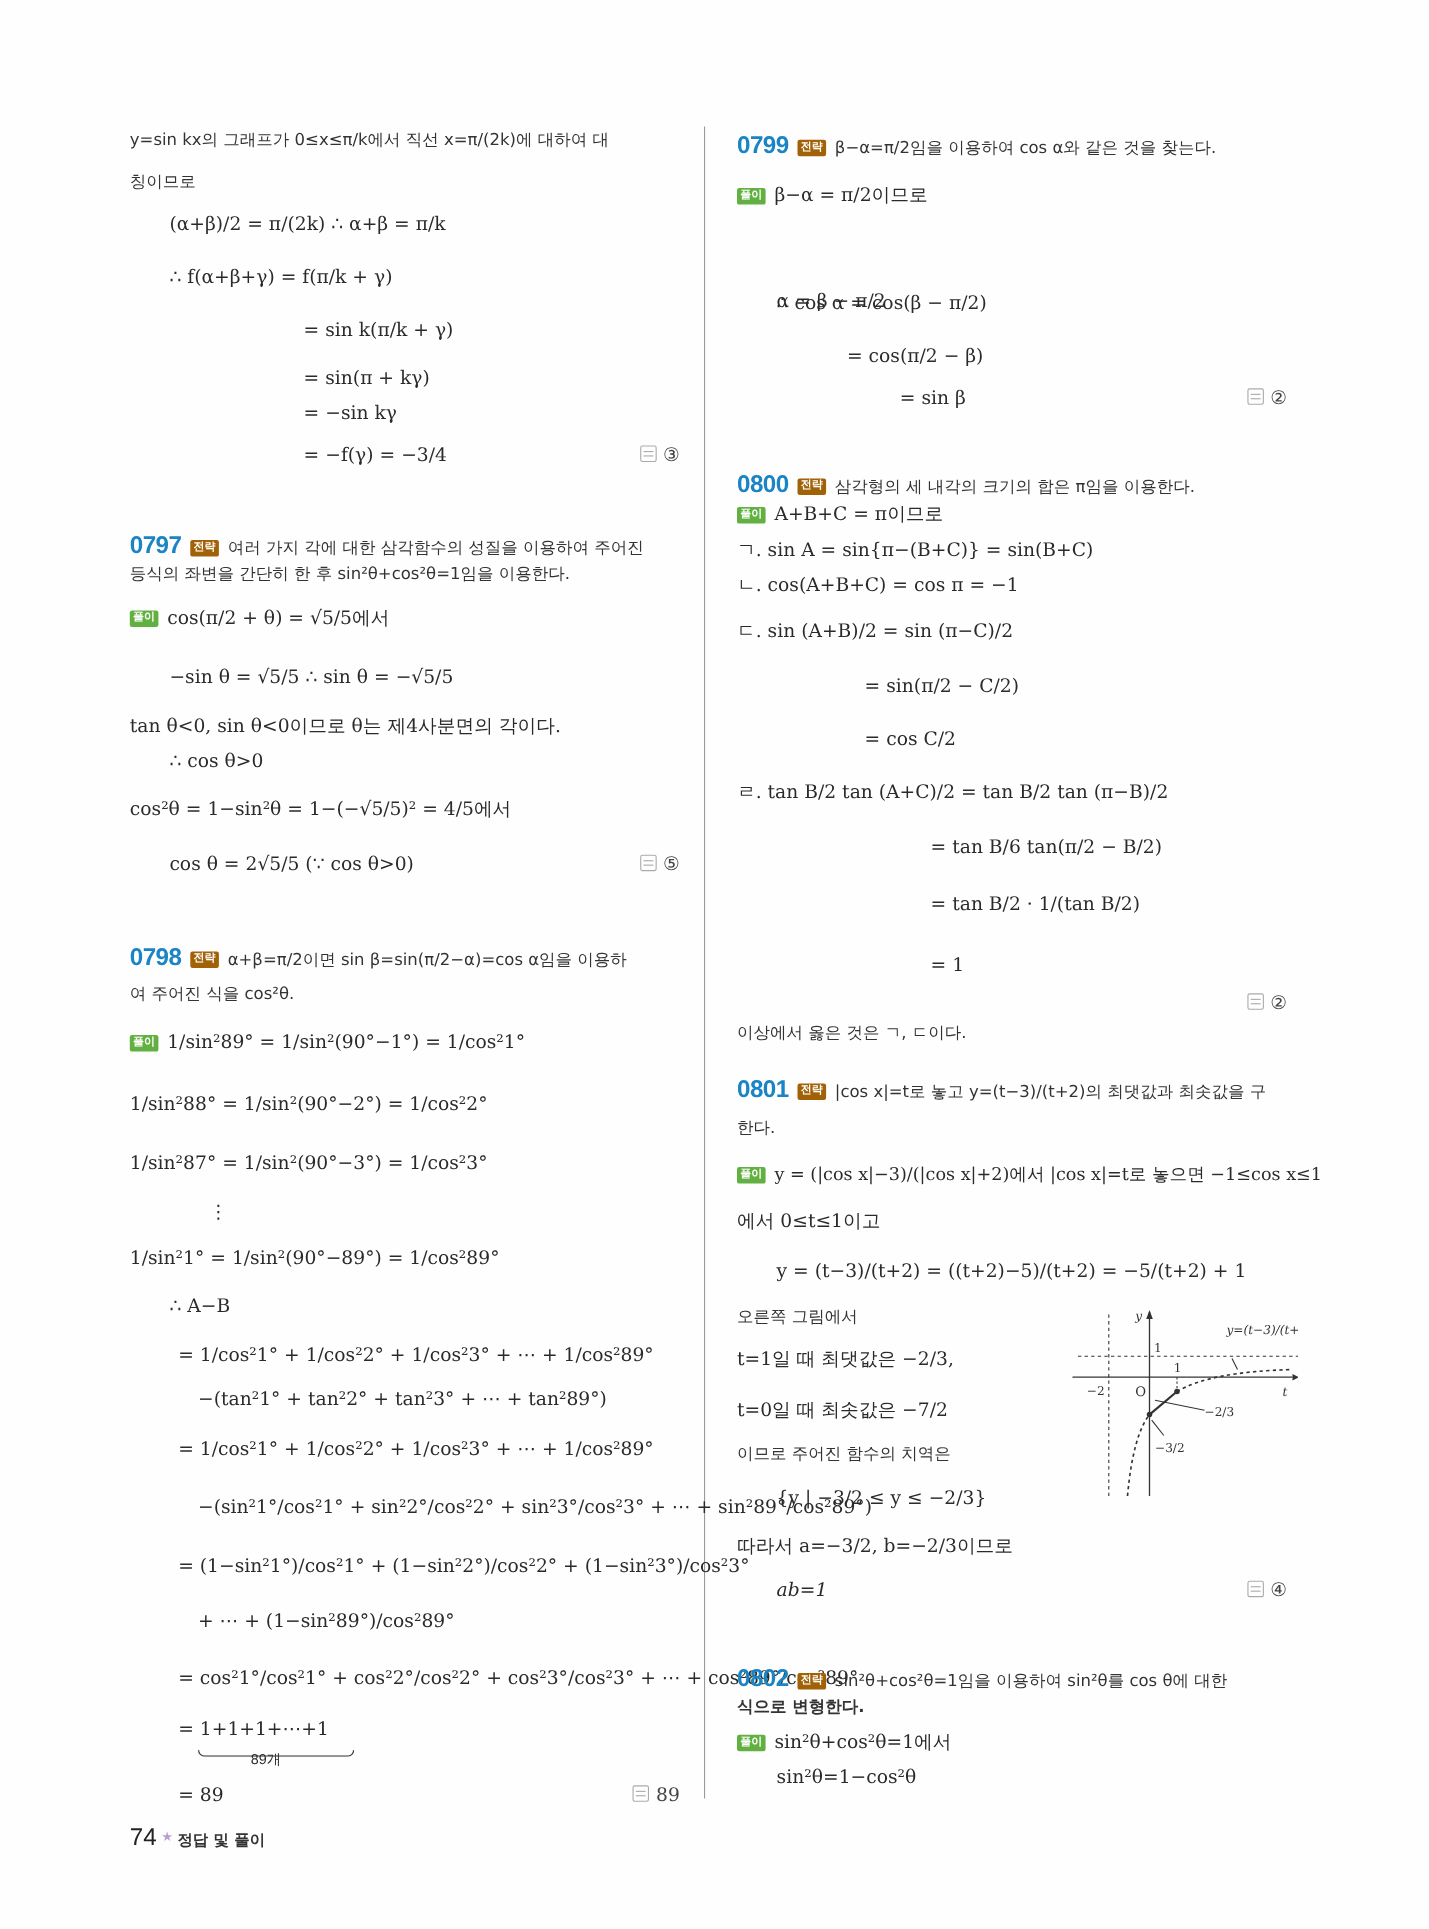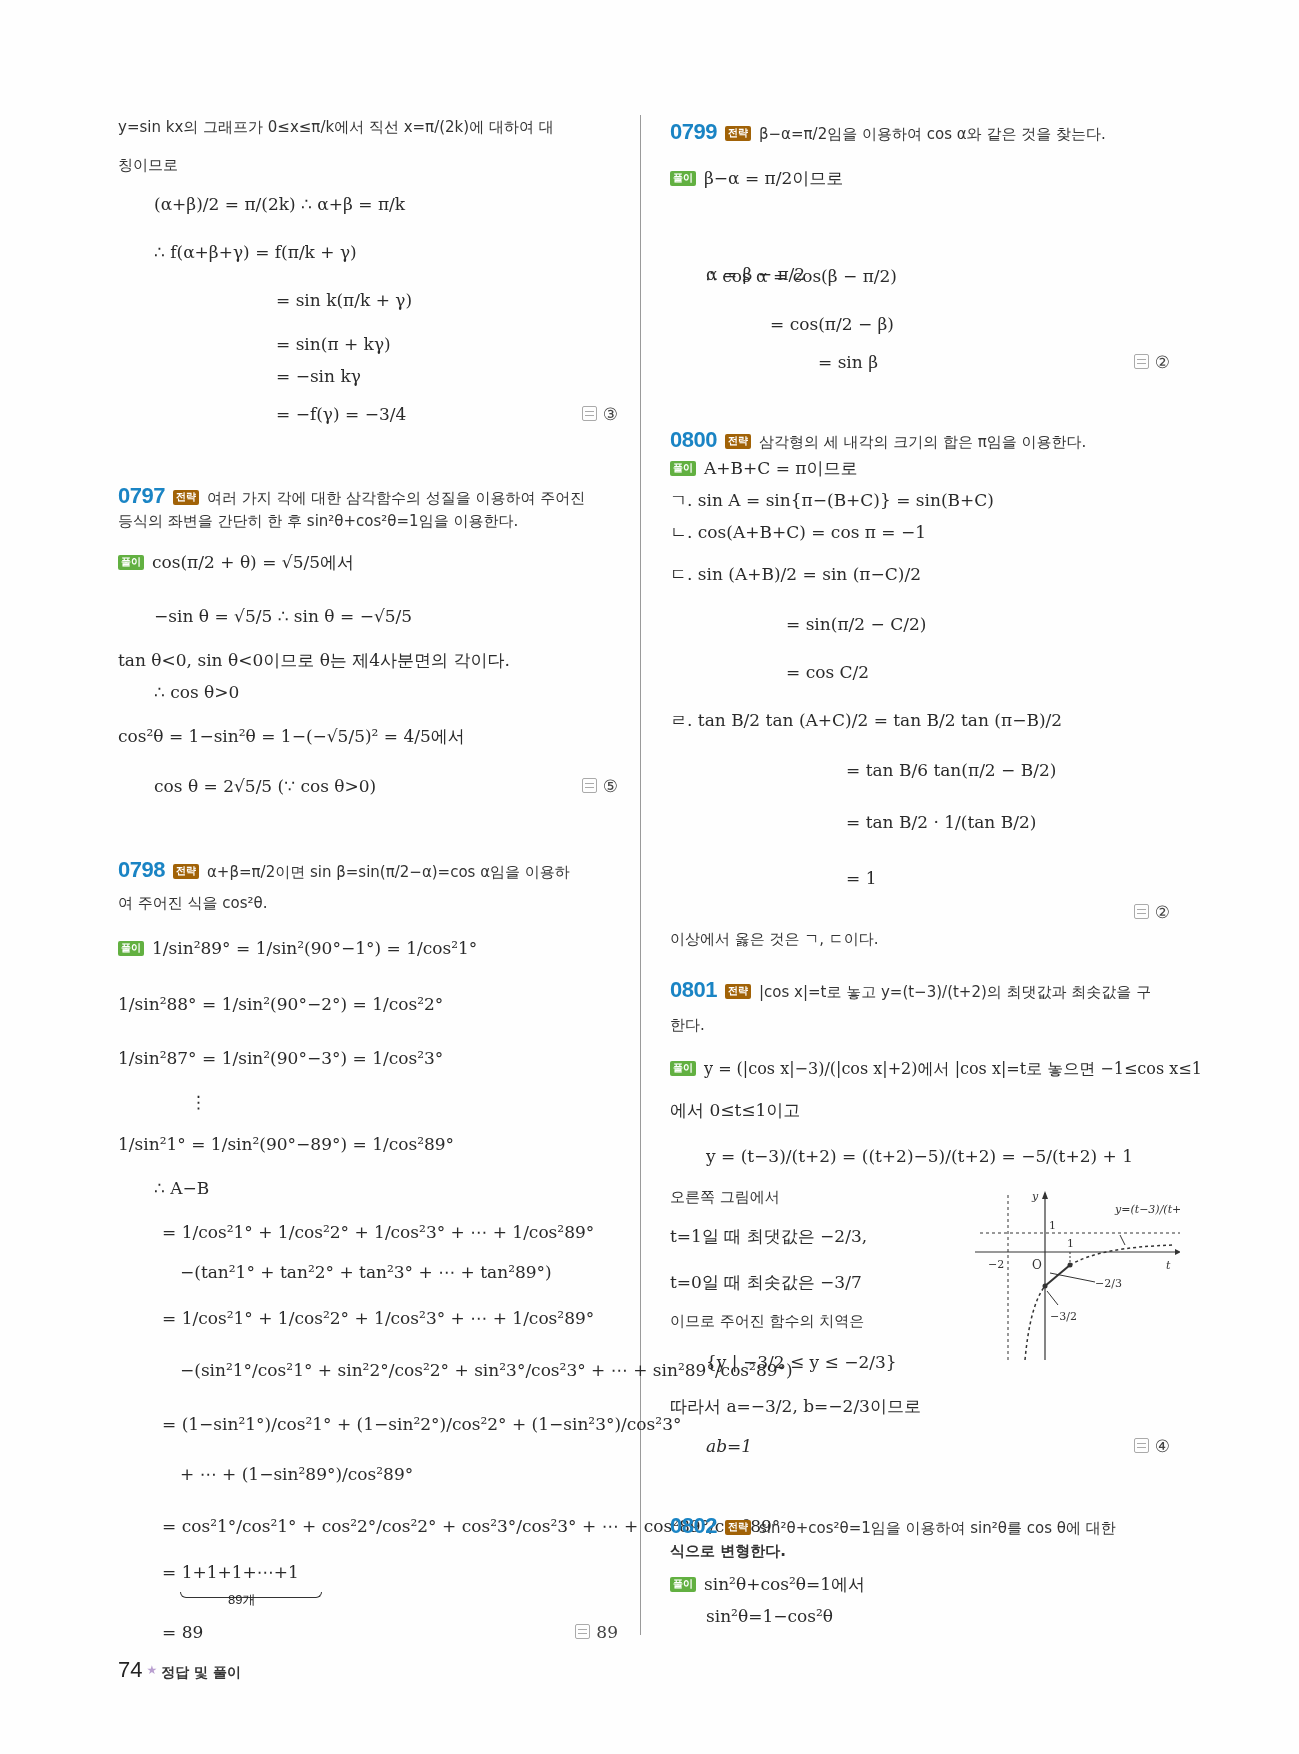--- a/index.html
+++ b/index.html
@@ -133,21 +133,21 @@
       <span class="pnum">0801</span><span class="badge-strategy">전략</span><span class="hint">|cos x|=t로 놓고 y=(t−3)/(t+2)의 최댓값과 최솟값을 구</span>
     </div>
     <div class="line hint" style="top:904px;left:0;">한다.</div>
     <div class="line" style="top:946px;left:0;">
       <span class="badge-sol">풀이</span><span class="math" style="font-size:16px;">y = (|cos x|−3)/(|cos x|+2)에서 |cos x|=t로 놓으면 −1≤cos x≤1</span>
     </div>
     <div class="line math" style="top:988px;left:0;">에서 0≤t≤1이고</div>
     <div class="line math" style="top:1034px;left:36px;">y = (t−3)/(t+2) = ((t+2)−5)/(t+2) = −5/(t+2) + 1</div>
     <div class="line hint" style="top:1076px;left:0;">오른쪽 그림에서</div>
     <div class="line math" style="top:1114px;left:0;">t=1일 때     최댓값은 −2/3,</div>
-    <div class="line math" style="top:1160px;left:0;">t=0일 때     최솟값은 −3/7</div>
+    <div class="line math" style="top:1160px;left:0;">t=0일 때     최솟값은 −7/2</div>
     <div class="line hint" style="top:1200px;left:0;">이므로 주어진 함수의 치역은</div>
     <div class="line math" style="top:1240px;left:36px;">{y | −3/2 ≤ y ≤ −2/3}</div>
     <div class="line math" style="top:1284px;left:0;">따라서 a=−3/2, b=−2/3이므로</div>
     <div class="line math it" style="top:1324px;left:36px;">ab=1</div>
     <div class="answer" style="top:1324px;">
       <span class="answer-icon"></span><span>④</span>
     </div>
 
     <div class="line" style="top:1400px;left:0;">
       <span class="pnum">0802</span><span class="badge-strategy">전략</span><span class="hint">sin²θ+cos²θ=1임을 이용하여 sin²θ를 cos θ에 대한</span>

